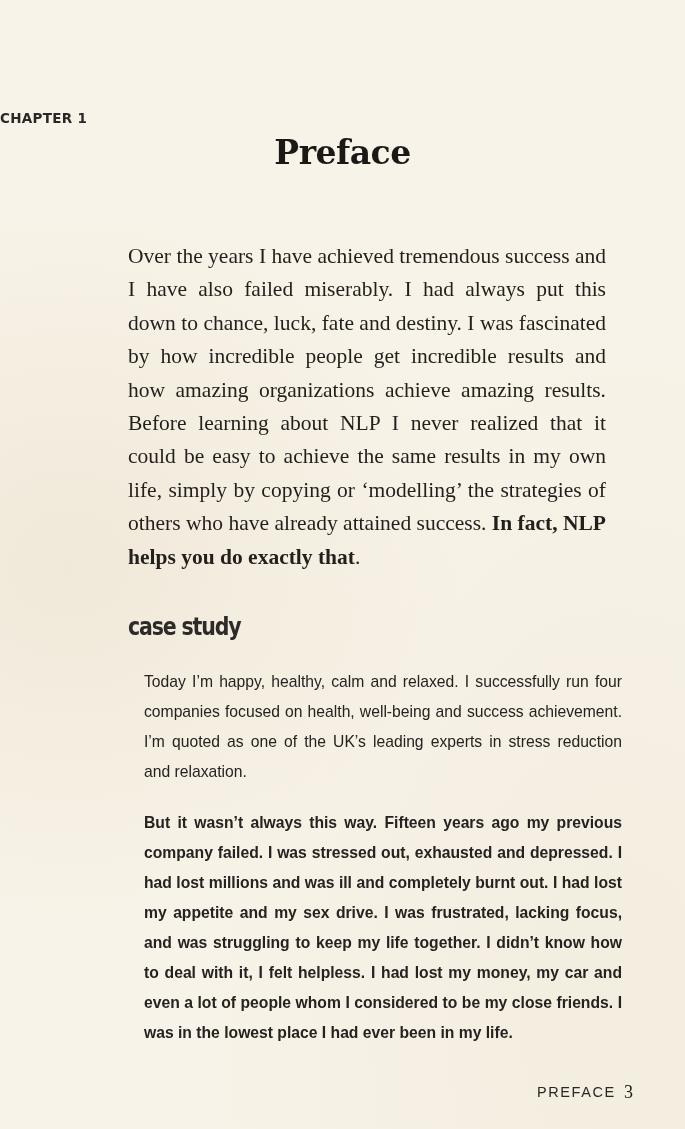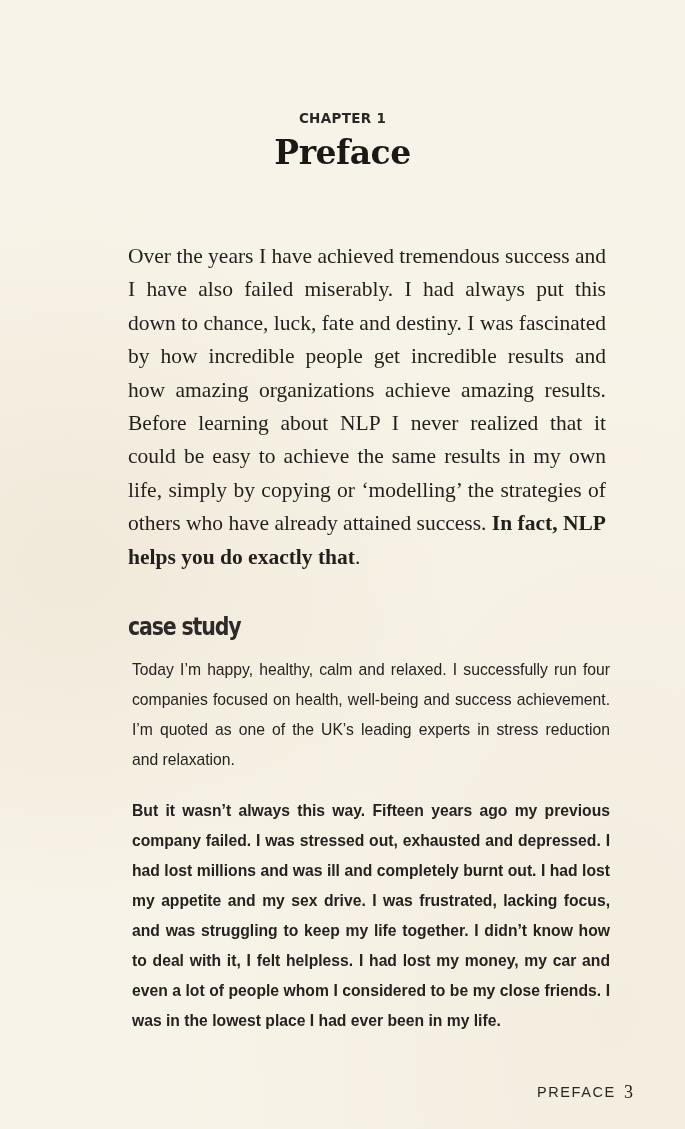--- a/index.html
+++ b/index.html
@@ -33,21 +33,21 @@
       color: rgba(60,55,50,0.07);
       transform: scaleX(-1);
       pointer-events: none;
       white-space: pre-line;
     }
     .chapter-label {
       position: absolute;
       top: 110px;
       left: 0;
       width: 685px;
-      text-align: center;
+      text-align: left;
       font-family: "DejaVu Sans", sans-serif;
       font-weight: bold;
       font-size: 13.5px;
       letter-spacing: 0.3px;
       color: #2b2724;
     }
     .chapter-title {
       position: absolute;
       top: 133px;
       left: 0;
@@ -83,21 +83,21 @@
       font-size: 25px;
       letter-spacing: -1.4px;
       transform: scaleX(0.82);
       transform-origin: left top;
       color: #2d2a28;
     }
     .case-text {
       position: absolute;
       left: 128px;
       width: 478px;
-      margin: 4px;
+      margin: 16px;
       font-family: "Liberation Sans", sans-serif;
       font-size: 15.7px;
       line-height: 30px;
       text-align: justify;
       color: #252220;
     }
     .case-p1 { top: 651px; }
     .case-p2 { top: 792px; font-weight: bold; }
     .footer {
       position: absolute;

